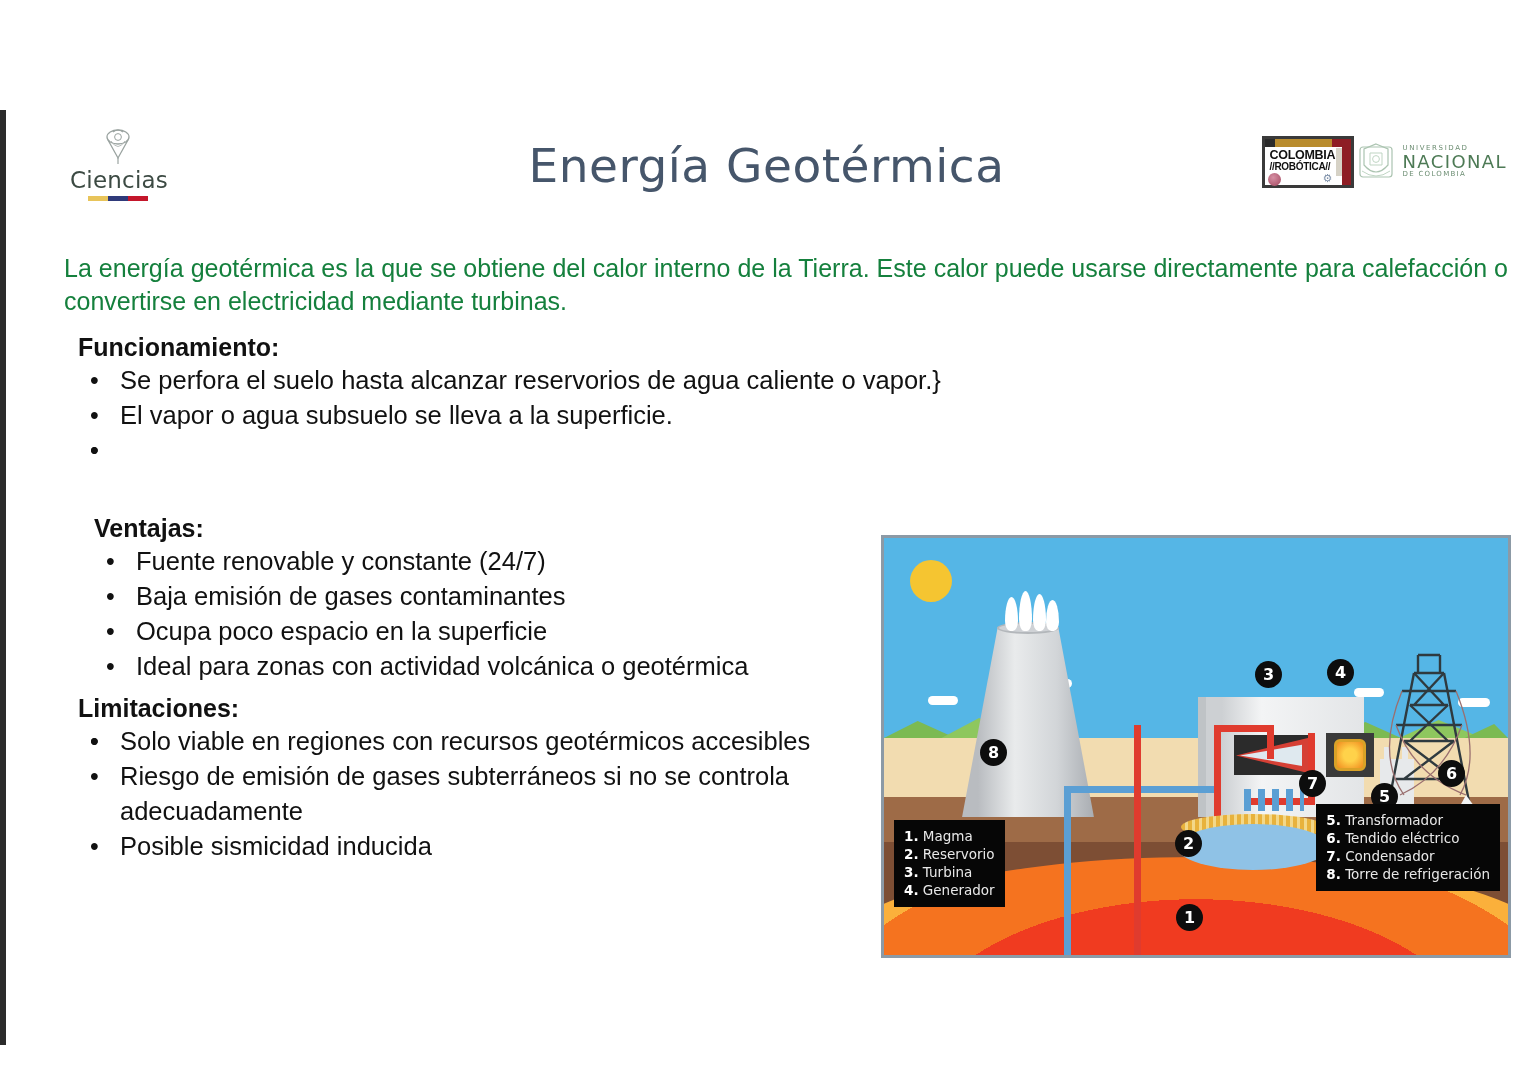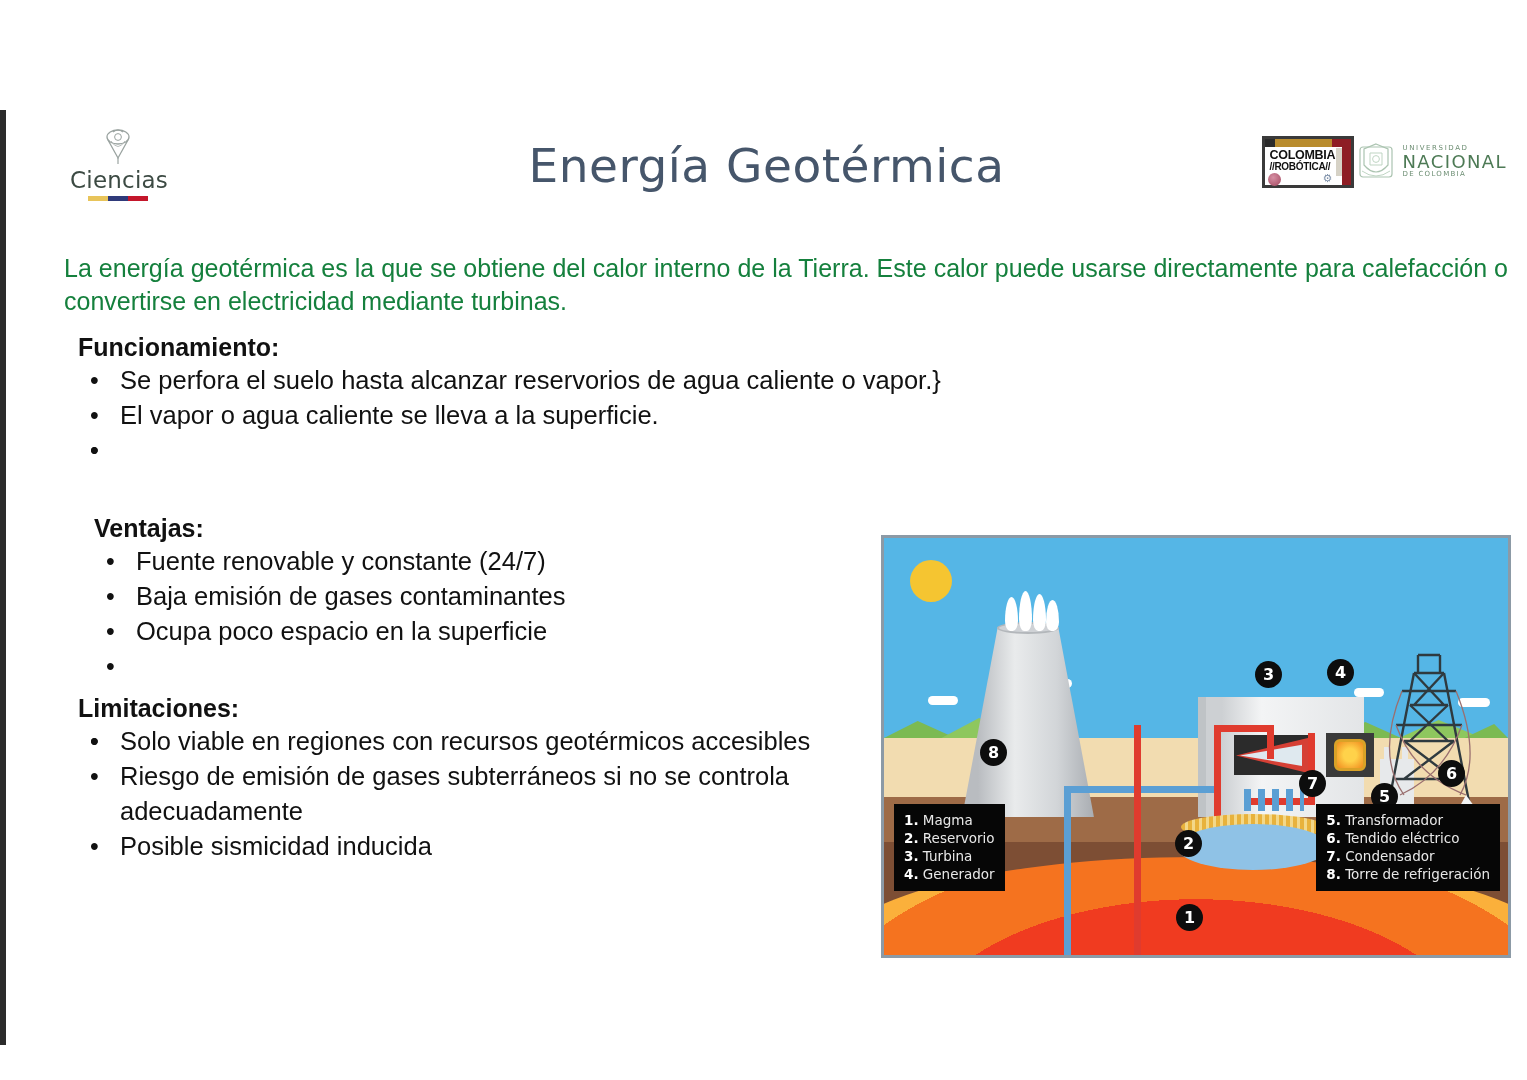--- a/index.html
+++ b/index.html
@@ -145,21 +145,21 @@
   .num{
     position:absolute;width:27px;height:27px;border-radius:50%;background:#0d0d0d;
     color:#fff;font-size:16px;font-weight:bold;display:flex;align-items:center;justify-content:center;
     font-family:"DejaVu Sans",sans-serif;
   }
   .legend{
     position:absolute;background:#060606;color:#e8e8e8;padding:7px 10px 8px;
     font-size:13.5px;line-height:1.34;font-family:"DejaVu Sans",sans-serif;
   }
   .legend b{color:#fff;}
-  #leg-left{left:10px;bottom:64px;}
+  #leg-left{left:10px;bottom:48px;}
   #leg-right{right:8px;bottom:64px;}
 </style>
 </head>
 <body>
 
 <div class="slide">
 
   <div class="hdr">
 
     <div class="ciencias">
@@ -209,33 +209,33 @@
 
     </div>
   </div>
 
   <div class="intro">La energía geotérmica es la que se obtiene del calor interno de la Tierra. Este calor puede usarse directamente para calefacción o convertirse en electricidad mediante turbinas.</div>
 
   <div class="sect" id="sec-func">
     <h3>Funcionamiento:</h3>
     <ul class="bl">
       <li><span class="dot">•</span><span>Se perfora el suelo hasta alcanzar reservorios de agua caliente o vapor.}</span></li>
-      <li><span class="dot">•</span><span>El vapor o agua caliente se lleva a la superficie.</span></li>
+      <li><span class="dot">•</span><span>El vapor o agua subsuelo se lleva a la superficie.</span></li>
       <li><span class="dot">•</span></li>
       <li><span class="dot">•</span></li>
     </ul>
   </div>
 
   <div class="sect" id="sec-vent">
     <h3>Ventajas:</h3>
     <ul class="bl">
       <li><span class="dot">•</span><span>Fuente renovable y constante (24/7)</span></li>
       <li><span class="dot">•</span><span>Baja emisión de gases contaminantes</span></li>
       <li><span class="dot">•</span><span>Ocupa poco espacio en la superficie</span></li>
-      <li><span class="dot">•</span></li>
+      <li><span class="dot">•</span><span>Ideal para zonas con actividad volcánica o geotérmica</span></li>
     </ul>
   </div>
 
   <div class="sect" id="sec-limi">
     <h3>Limitaciones:</h3>
     <ul class="bl">
       <li><span class="dot">•</span></li>
       <li><span class="dot">•</span><span>Solo viable en regiones con recursos geotérmicos accesibles</span></li>
       <li><span class="dot">•</span><span>Riesgo de emisión de gases subterráneos si no se controla adecuadamente</span></li>
       <li><span class="dot">•</span><span>Posible sismicidad inducida</span></li>

